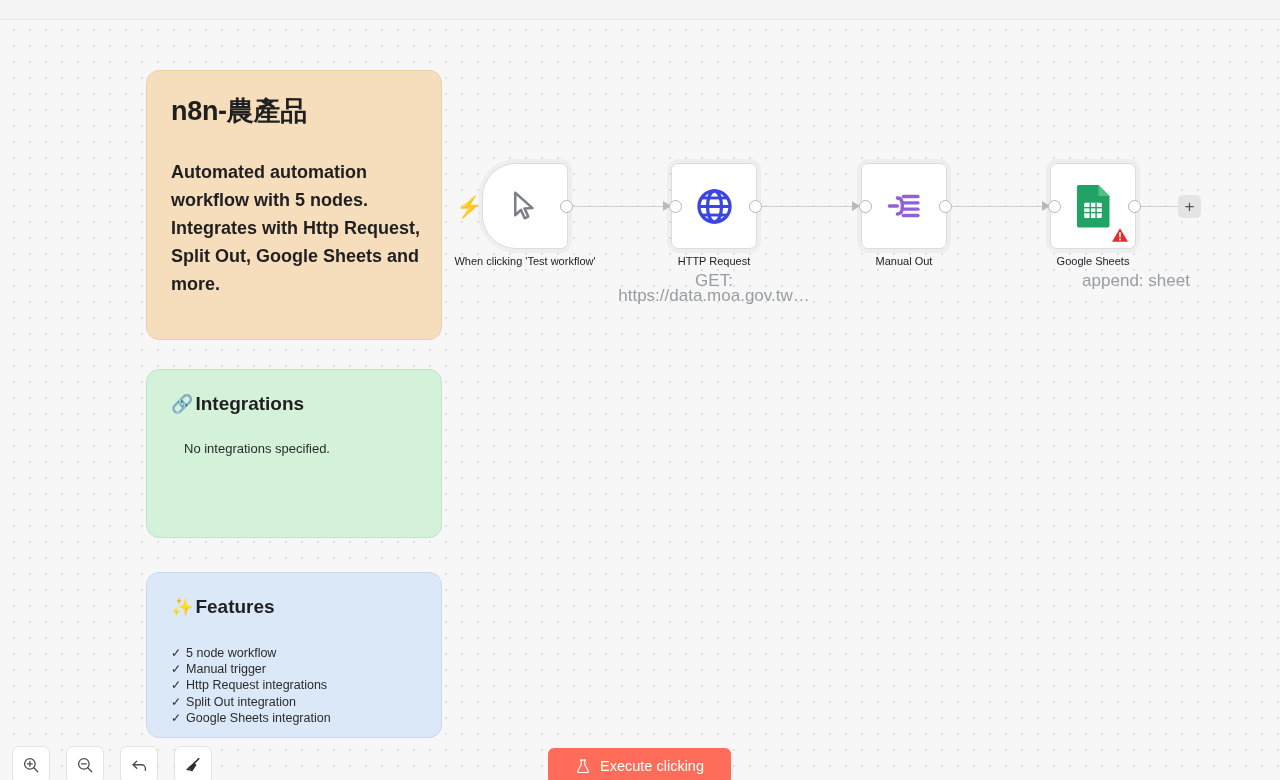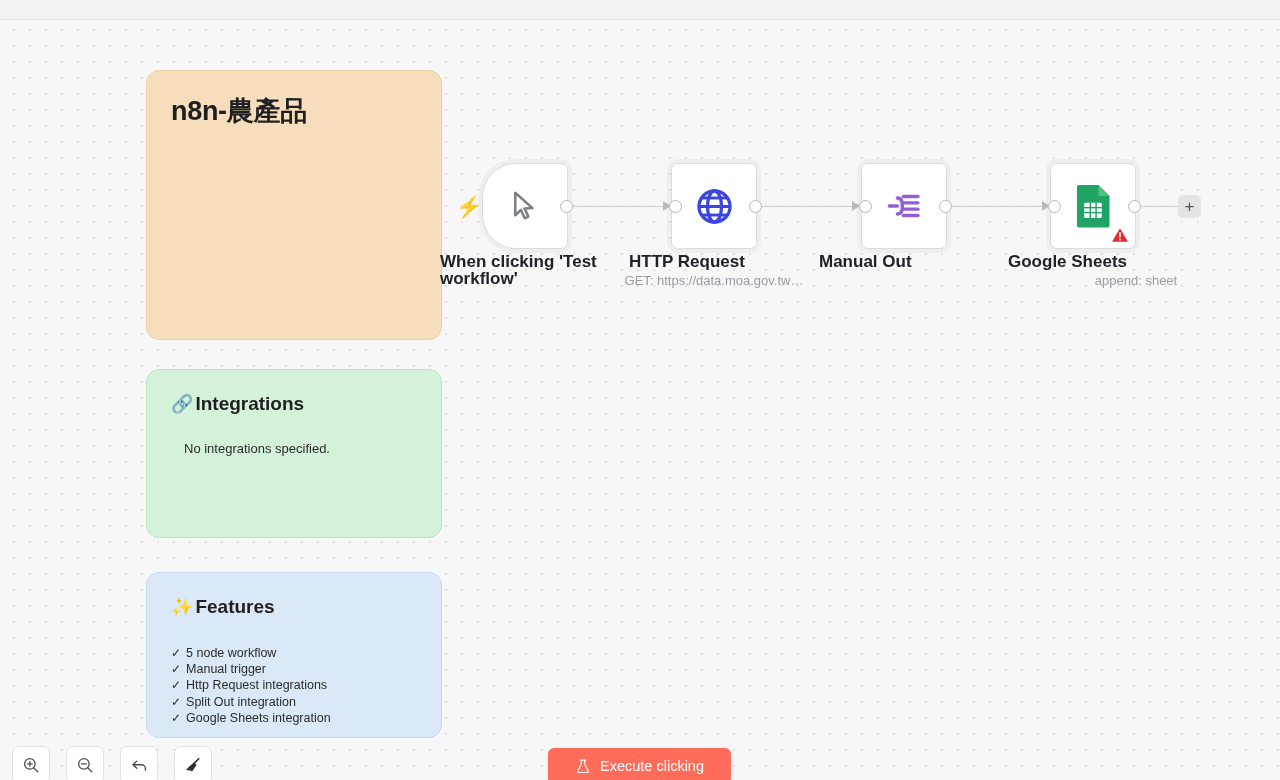--- a/index.html
+++ b/index.html
@@ -158,31 +158,30 @@
     display: flex;
     align-items: center;
     justify-content: center;
     box-shadow: 0 0 0 4px rgba(0,0,0,0.035);
   }
   .node.trigger {
     border-radius: 34px 7px 7px 34px;
   }
   .node-label {
     position: absolute;
-    text-align: left;
-    font-size: 17px;
+    text-align: center;
+    font-size: 11px;
     color: #20222a;
     line-height: 17px;
     width: 170px;
-    font-weight: bold;
   }
   .node-sub {
     position: absolute;
     text-align: center;
-    font-size: 13px;
+    font-size: 17px;
     color: #9a9ca3;
     line-height: 15px;
     width: 200px;
   }
 
   
   .dot {
     position: absolute;
     width: 13px; height: 13px;
     border-radius: 50%;
@@ -283,20 +282,21 @@
   <div class="right-panel-edge"></div>
 
   <div class="tabs">
     <div class="tab active">Editor</div>
     <div class="tab">Executions</div>
     <div class="tab">Evaluations</div>
   </div>
 
   <div class="sticky sticky-orange">
     <div class="note-title-xl">n8n-農產品</div>
+    <div class="note-body">Automated automation workflow with 5 nodes. Integrates with Http Request, Split Out, Google Sheets and more.</div>
   </div>
 
   <div class="sticky sticky-green">
     <div class="note-title-md">
       <span class="note-emoji">🔗</span>
       <span>Integrations</span>
     </div>
     <div class="note-text-sm">No integrations specified.</div>
   </div>
 

